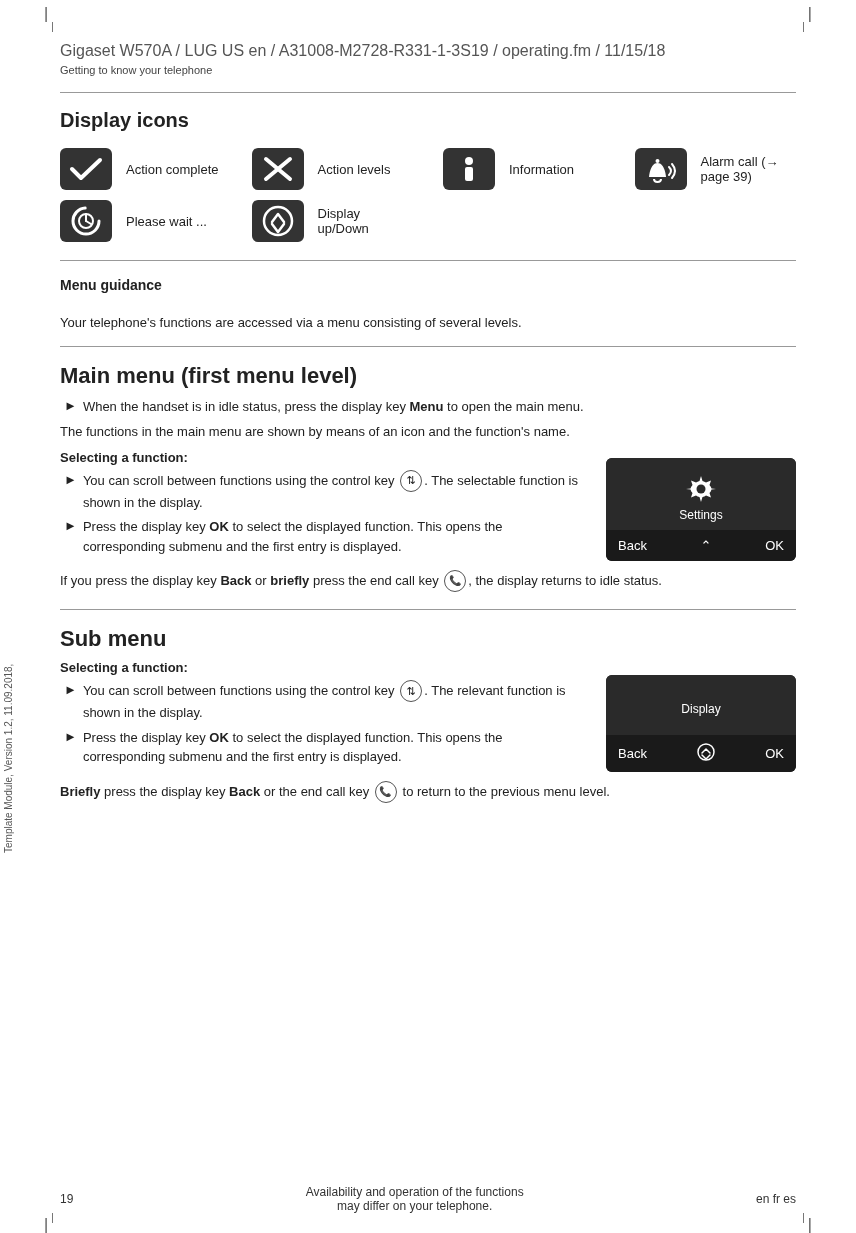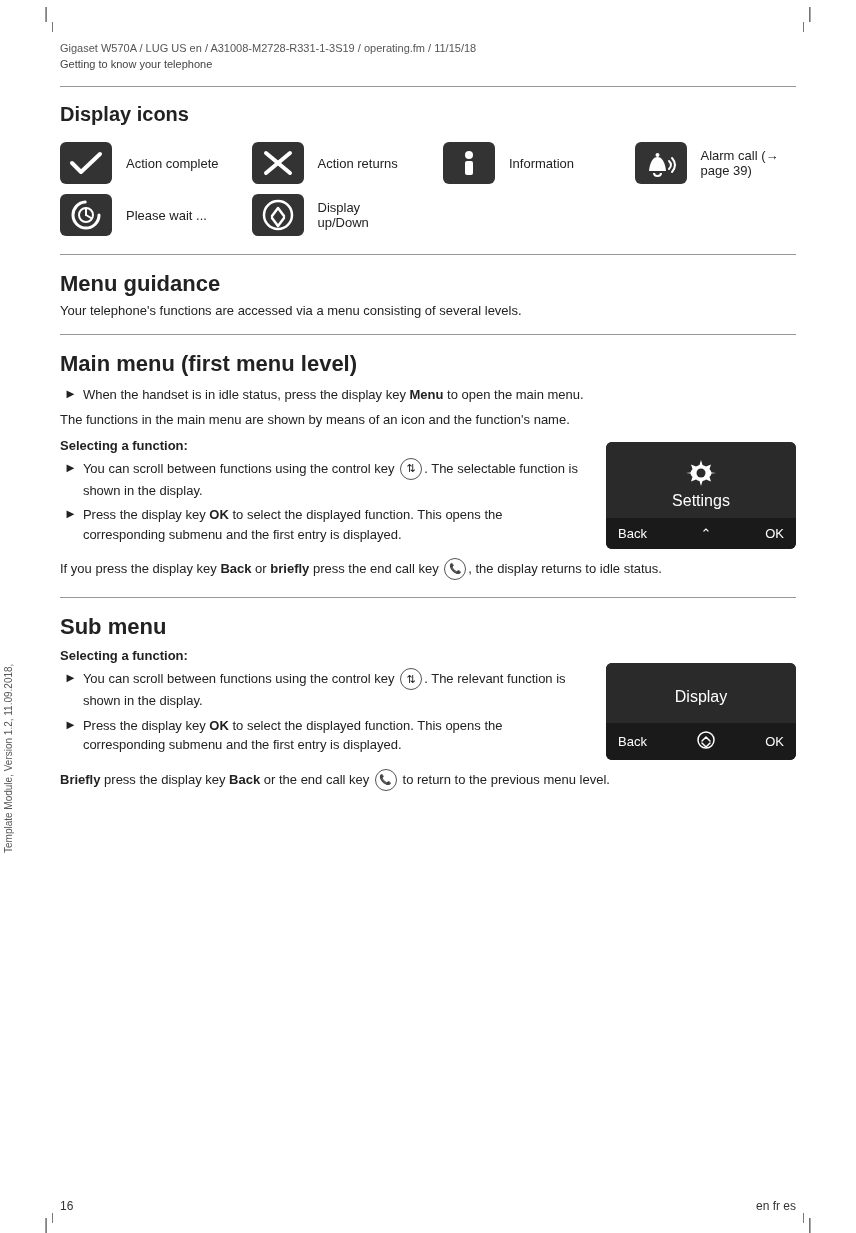--- a/index.html
+++ b/index.html
@@ -29,21 +29,21 @@
       transform: rotate(-90deg);
       transform-origin: left bottom;
       font-size: 10px;
       color: #555;
       white-space: nowrap;
       width: 300px;
     }
 
     
     .top-header {
-      font-size: 11px;
+      font-size: 16px;
       color: #555;
       padding: 6px 60px 4px 60px;
       border-bottom: none;
     }
 
     .main-content {
       padding: 0 60px 0 60px;
     }
 
     .section-subtitle {
@@ -95,23 +95,23 @@
 
     
     .section-divider {
       border: none;
       border-top: 1px solid #999;
       margin: 16px 0;
     }
 
     
     .section-title-large {
-      font-size: 22px;
+      font-size: 14px;
       font-weight: bold;
-      margin-bottom: 6px;
+      margin-bottom: 22px;
     }
 
     .section-intro {
       font-size: 13px;
       margin-bottom: 14px;
     }
 
     .subsection-title {
       font-size: 22px;
       font-weight: bold;
@@ -152,21 +152,21 @@
     .phone-display-content {
       background: #2a2a2a;
       padding: 16px 14px 8px 14px;
       display: flex;
       align-items: center;
       justify-content: center;
       min-height: 60px;
     }
 
     .phone-display-text {
-      font-size: 16px;
+      font-size: 12px;
       color: #fff;
       font-weight: normal;
     }
 
     .phone-display-footer {
       background: #1a1a1a;
       display: flex;
       justify-content: space-between;
       align-items: center;
       padding: 8px 12px;
@@ -290,21 +290,21 @@
           <span class="icon-label">Action complete</span>
         </div>
 
         <div class="icon-row">
           <div class="icon-box dark">
             <svg width="34" height="28" viewBox="0 0 34 28">
               <line x1="5" y1="4" x2="29" y2="24" stroke="white" stroke-width="4" stroke-linecap="round"></line>
               <line x1="29" y1="4" x2="5" y2="24" stroke="white" stroke-width="4" stroke-linecap="round"></line>
             </svg>
           </div>
-          <span class="icon-label">Action returns</span>
+          <span class="icon-label">Action levels</span>
         </div>
 
         <div class="icon-row">
           <div class="icon-box dark">
             <svg width="28" height="30" viewBox="0 0 28 30">
               <circle cx="14" cy="7" r="4" fill="white"></circle>
               <rect x="10" y="13" width="8" height="14" rx="2" fill="white"></rect>
             </svg>
           </div>
           <span class="icon-label">Information</span>
@@ -479,21 +479,25 @@
 
     </div>
 
   </div>
 
   <div class="side-text" style="position:absolute; left:14px; bottom:380px; transform: rotate(-90deg); transform-origin: left bottom; font-size:10px; color:#555; white-space:nowrap;">
     <span>Template Module, Version 1.2, 11.09.2018,</span>
   </div>
 
   <div class="bottom-footer">
-    <span>16</span>
+    <span>19</span>
+    <div class="footer-center">
+      <div>Availability and operation of the functions</div>
+      <div>may differ on your telephone.</div>
+    </div>
     <span>en fr es</span>
   </div>
 
   <div style="display:flex; justify-content:space-between; padding: 6px 52px 0 52px; position:absolute; bottom:10px; left:0; right:0;">
     <span style="width:1px; height:10px; background:#777; display:inline-block;"></span>
     <span style="width:1px; height:10px; background:#777; display:inline-block;"></span>
   </div>
   <div style="display:flex; justify-content:space-between; padding: 2px 44px 0 44px; position:absolute; bottom:0; left:0; right:0;">
     <span style="font-size:16px; color:#555; line-height:1;">|</span>
     <span style="font-size:16px; color:#555; line-height:1;">|</span>

